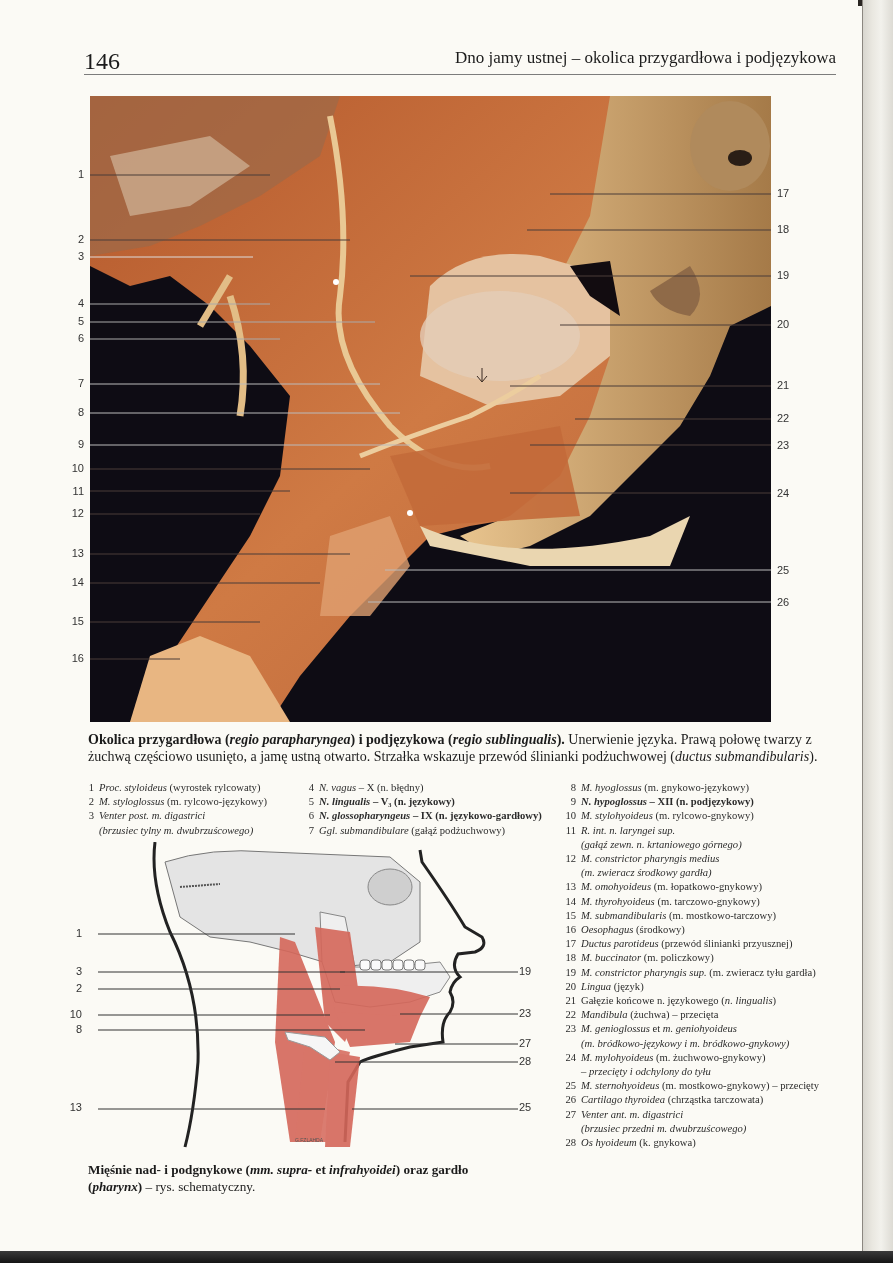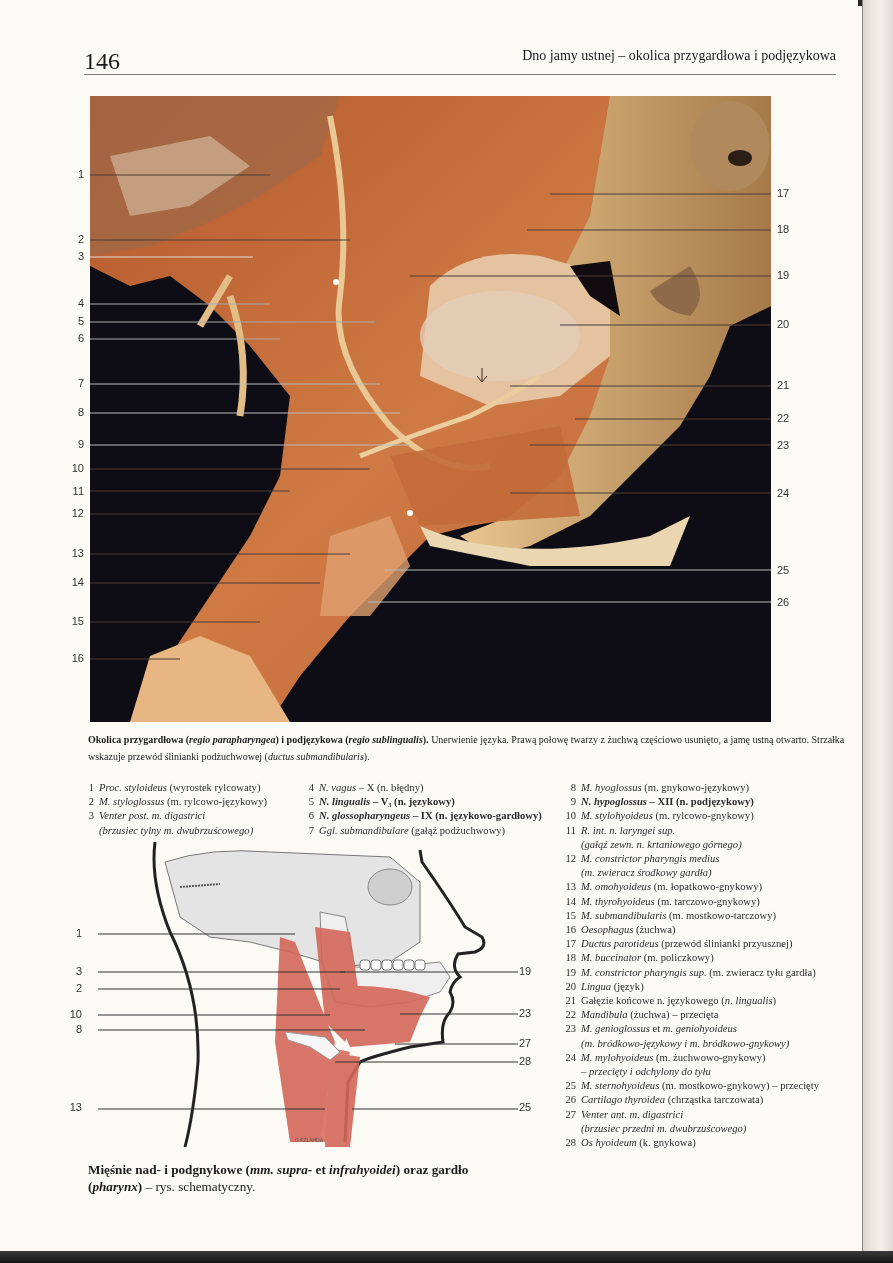--- a/index.html
+++ b/index.html
@@ -17,39 +17,39 @@
     .top-band { position: absolute; top: 0; right: 0; width: 35px; height: 6px; background: #2a2522; }
     .bottom-band {
       position: absolute; left: 0; bottom: 0; width: 893px; height: 12px;
       background: linear-gradient(to bottom, #3a3a3a, #151515);
     }
     .header {
       position: absolute; left: 84px; top: 46px; width: 752px; height: 28px;
       border-bottom: 1px solid #7c7c7c;
     }
     .page-number { position: absolute; left: 0; top: 2px; font-size: 24px; }
-    .running-title { position: absolute; right: 0; top: 2px; font-size: 14px; white-space: nowrap; }
+    .running-title { position: absolute; right: 0; top: 2px; font-size: 17px; white-space: nowrap; }
 
     
     .photo {
       position: absolute; left: 90px; top: 96px; width: 681px; height: 626px;
       background: #0e0c14; overflow: hidden;
     }
     .photo svg { position: absolute; left: 0; top: 0; }
 
     .label-num {
       position: absolute; font-family: "Liberation Sans", "DejaVu Sans", sans-serif;
       font-size: 11px; color: #333; width: 20px;
     }
     .label-num.left { text-align: right; }
     .label-num.right { text-align: left; }
 
     .caption1 {
       position: absolute; left: 88px; top: 731px; width: 760px;
-      font-size: 10px; line-height: 17px;
+      font-size: 14px; line-height: 17px;
     }
     .caption1 b { font-weight: bold; }
     .caption1 i { font-style: italic; }
 
     .legend-col {
       position: absolute; font-size: 10.6px; line-height: 14.2px; color: #2b2b2b;
     }
     .legend-item { display: flex; }
     .legend-item .n { width: 14px; text-align: right; margin-right: 5px; flex-shrink: 0; }
     .legend-item .t i { font-style: italic; }
@@ -255,21 +255,21 @@
   <div class="legend-item">
       <span class="n">14</span>
       <span class="t"><i>M. thyrohyoideus</i><span> (m. tarczowo-gnykowy)</span></span>
     </div>
   <div class="legend-item">
       <span class="n">15</span>
       <span class="t"><i>M. submandibularis</i><span> (m. mostkowo-tarczowy)</span></span>
     </div>
   <div class="legend-item">
       <span class="n">16</span>
-      <span class="t"><i>Oesophagus</i><span> (żuchwa)</span></span>
+      <span class="t"><i>Oesophagus</i><span> (środkowy)</span></span>
     </div>
   <div class="legend-item">
       <span class="n">17</span>
       <span class="t"><i>Ductus parotideus</i><span> (przewód ślinianki przyusznej)</span></span>
     </div>
   <div class="legend-item">
       <span class="n">18</span>
       <span class="t"><i>M. buccinator</i><span> (m. policzkowy)</span></span>
     </div>
   <div class="legend-item">

